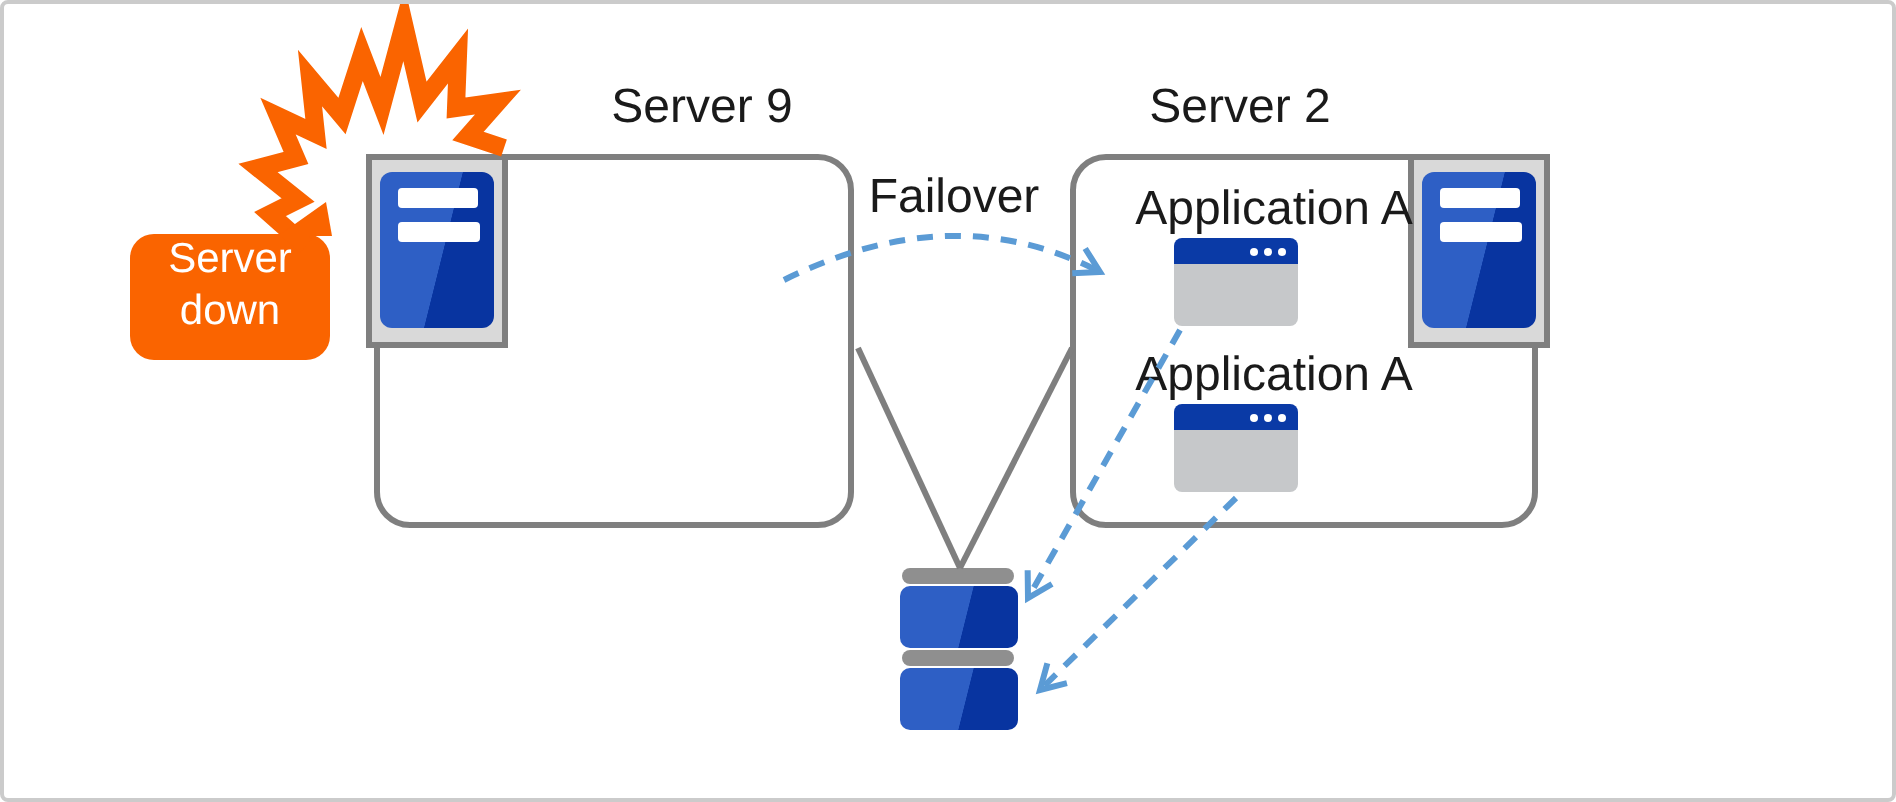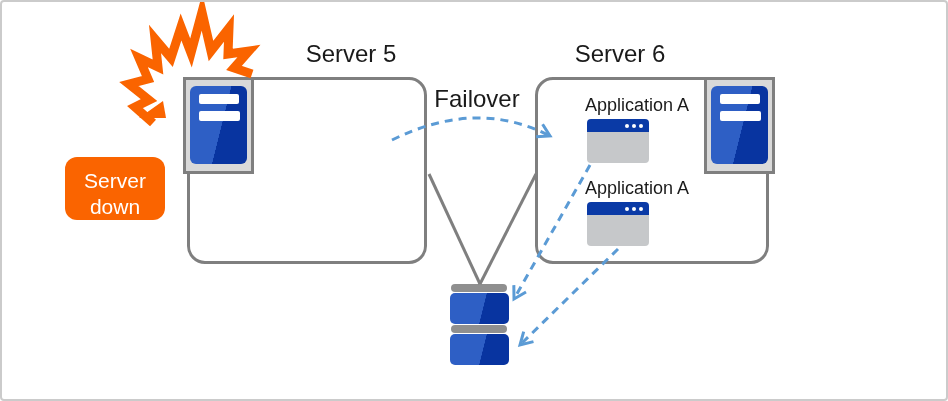--- a/index.html
+++ b/index.html
@@ -3,21 +3,21 @@
 <meta charset="utf-8">
 <style>
   html,body{margin:0;padding:0;background:#fff;}
   .canvas{
     position:relative; width:948px; height:401px; box-sizing:border-box;
     background:#fff; border:2px solid var(--border-gray,#cbcbcb); border-radius:4px;
     font-family:"Liberation Sans", sans-serif; overflow:hidden;
   }
   .lbl{position:absolute; color:var(--text-black,#1a1a1a); text-align:center; white-space:nowrap;}
   .lbl-lg{font-size:24px; line-height:28px;}
-  .lbl-md{font-size:18px; line-height:26px;}
+  .lbl-md{font-size:24px; line-height:26px;}
 
   
   .server-box{
     position:absolute; box-sizing:border-box; background:#fff;
     border:3px solid var(--line-gray,#7f7f7f); border-radius:18px;
   }
   .box1{left:185px; top:75px; width:240px; height:187px;}
   .box2{left:533px; top:75px; width:234px; height:187px;}
 
   
@@ -49,48 +49,48 @@
   .disk-box{
     position:absolute; left:448px; width:59px; height:31px; border-radius:5px;
     background:linear-gradient(104deg, var(--blue-light,#2e5fc5) 55%, var(--blue-dark,#0834a0) 55.5%);
   }
   .bar1{top:282px;} .bbx1{top:291px;} .bar2{top:323px;} .bbx2{top:332px;}
 
   
   .callout{
     position:absolute; left:63px; top:115px; width:100px; height:63px; border-radius:12px;
     background:var(--accent-orange,#fa6400); color:var(--text-white,#fff);
-    display:flex; align-items:flex-end; justify-content:center; text-align:center;
-    font-size:21px; line-height:26px;margin-top:40px;
+    display:flex; align-items:flex-start; justify-content:center; text-align:center;
+    font-size:21px; line-height:26px;
   }
   .callout-text{width:72px;}
 
   
   .overlay{position:absolute; left:0; top:0; pointer-events:none; z-index:2;}
   .orange-burst{fill:none; stroke:var(--accent-orange,#fa6400); stroke-width:9; stroke-linejoin:miter; stroke-miterlimit:8;}
   .callout-tail{fill:var(--accent-orange,#fa6400);}
   .gray-line{stroke:var(--line-gray,#7f7f7f); stroke-width:3;}
   .dash{fill:none; stroke:var(--dashed-blue,#5b9bd5); stroke-width:3; stroke-dasharray:8 6;}
   .arrowhead{fill:none; stroke:var(--dashed-blue,#5b9bd5); stroke-width:3;}
 </style>
 </head>
 <body>
 
 <div class="canvas">
 
-  <div class="lbl lbl-lg" style="left:254px; top:38px; width:190px;">Server 5</div>
+  <div class="lbl lbl-lg" style="left:254px; top:38px; width:190px;">Server 9</div>
   <div class="server-box box1"></div>
   <div class="chassis chassis-1">
     <div class="server-face">
       <div class="slot slot1"></div>
       <div class="slot slot2"></div>
     </div>
   </div>
 
-  <div class="lbl lbl-lg" style="left:523px; top:38px; width:190px;">Server 6</div>
+  <div class="lbl lbl-lg" style="left:523px; top:38px; width:190px;">Server 2</div>
   <div class="server-box box2"></div>
   <div class="chassis chassis-2">
     <div class="server-face">
       <div class="slot slot1"></div>
       <div class="slot slot2"></div>
     </div>
   </div>
 
   <div class="lbl lbl-lg" style="left:400px; top:83px; width:150px;">Failover</div>
 

